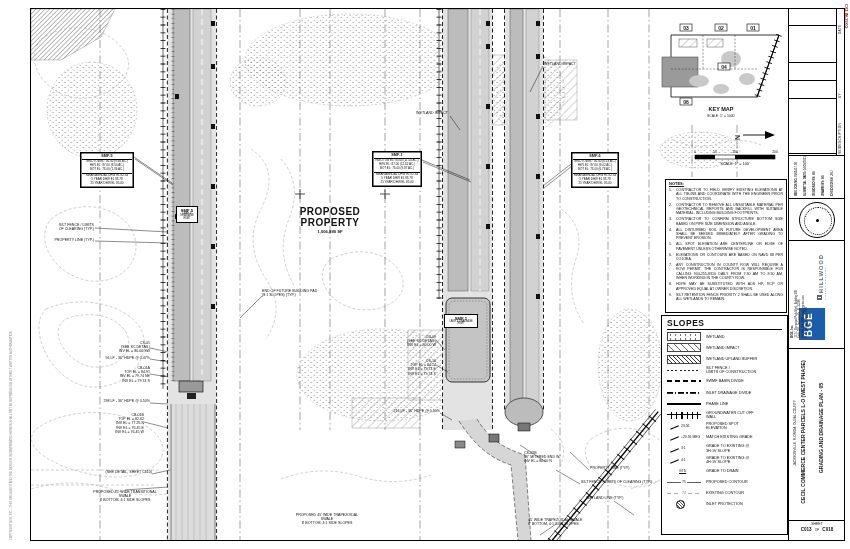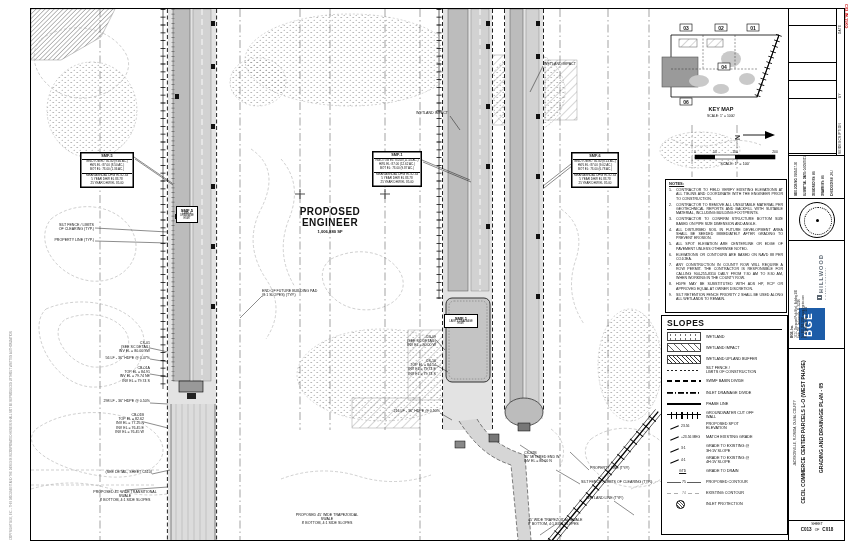--- a/index.html
+++ b/index.html
@@ -339,21 +339,21 @@
         <text x="684" y="144">50</text>
         <text x="704" y="144">100</text>
         <text x="744" y="144">200</text>
       </g>
       <text x="704" y="156" font-size="3.8" text-anchor="middle">SCALE: 1" = 100'</text>
     </g>
   </svg>
 
   <div class="bldg-label">
     <div class="bldg-l1">PROPOSED</div>
-    <div class="bldg-l1">ENGINEER</div>
+    <div class="bldg-l1">PROPERTY</div>
     <div class="bldg-l3">1,006,880 SF</div>
   </div>
 
   <div>
 
       <div class="smfbox" style="left: 80px; top: 152px; width: 54px;">
         <div class="smf-title">SMF-5</div>
         <div class="smf-top">NWL/TOB EL: 85.00 (9.66 AC.)
 HWL EL: 87.00 (8.50 AC.)
 BOT EL: 73.00 (1.36 AC.)</div>

